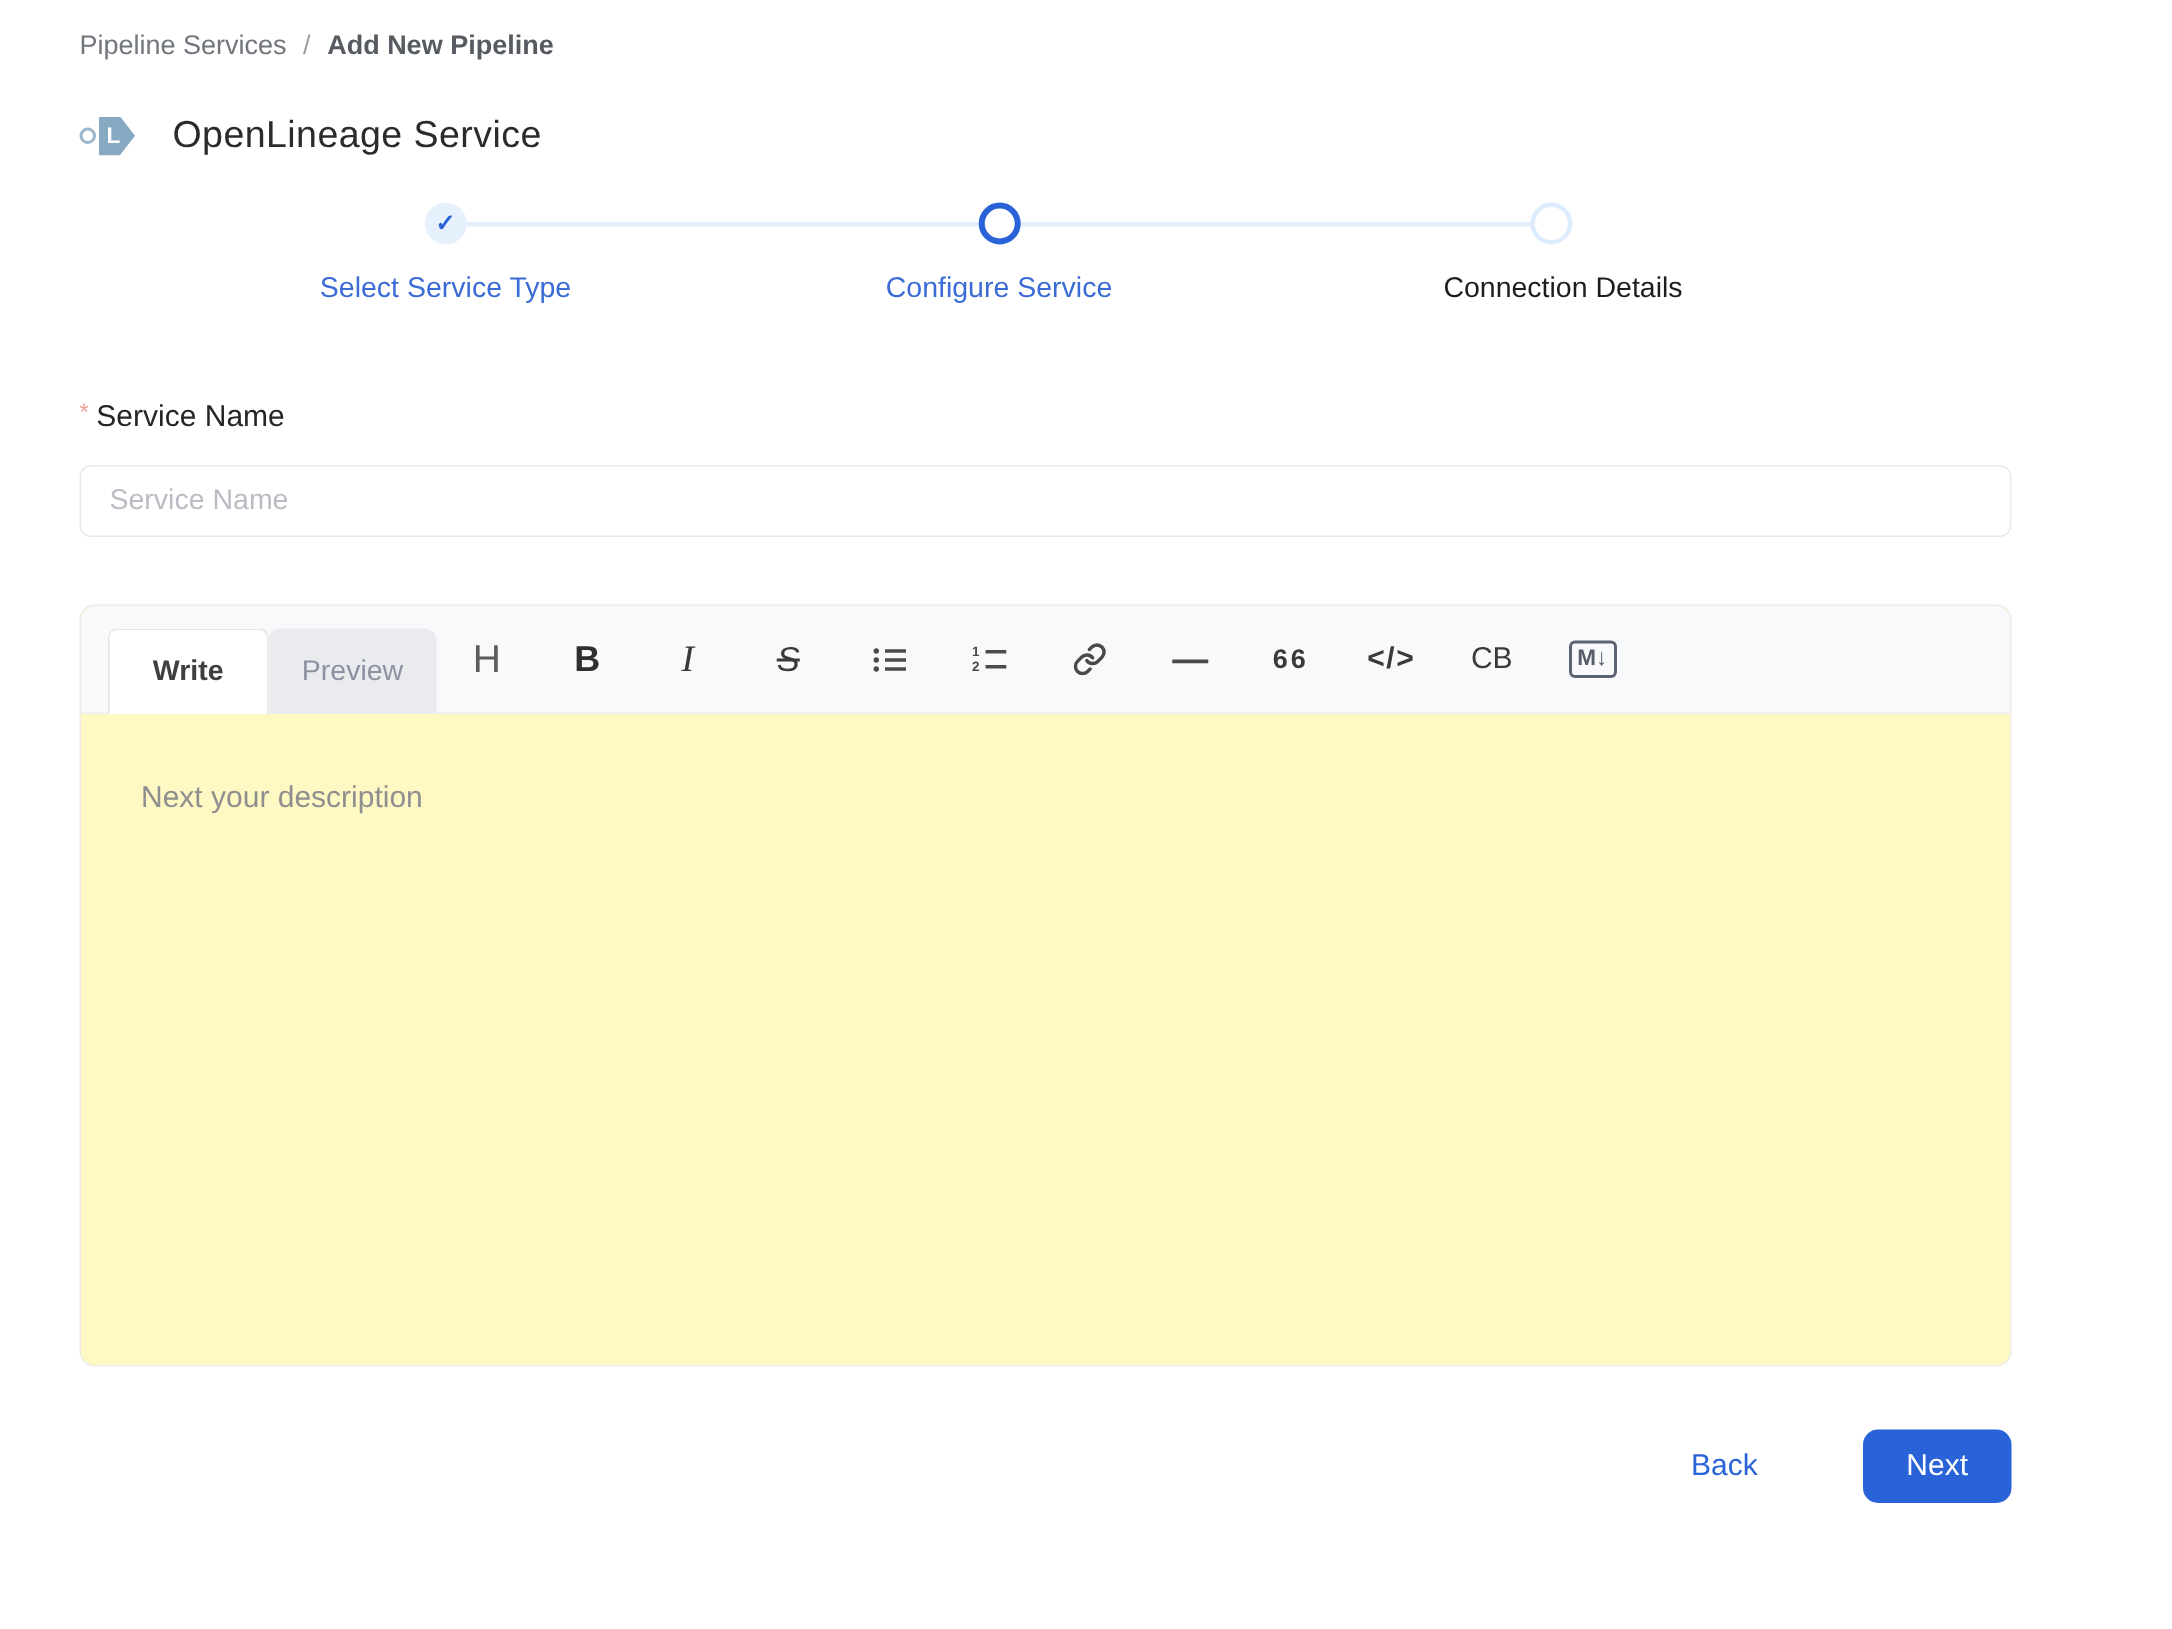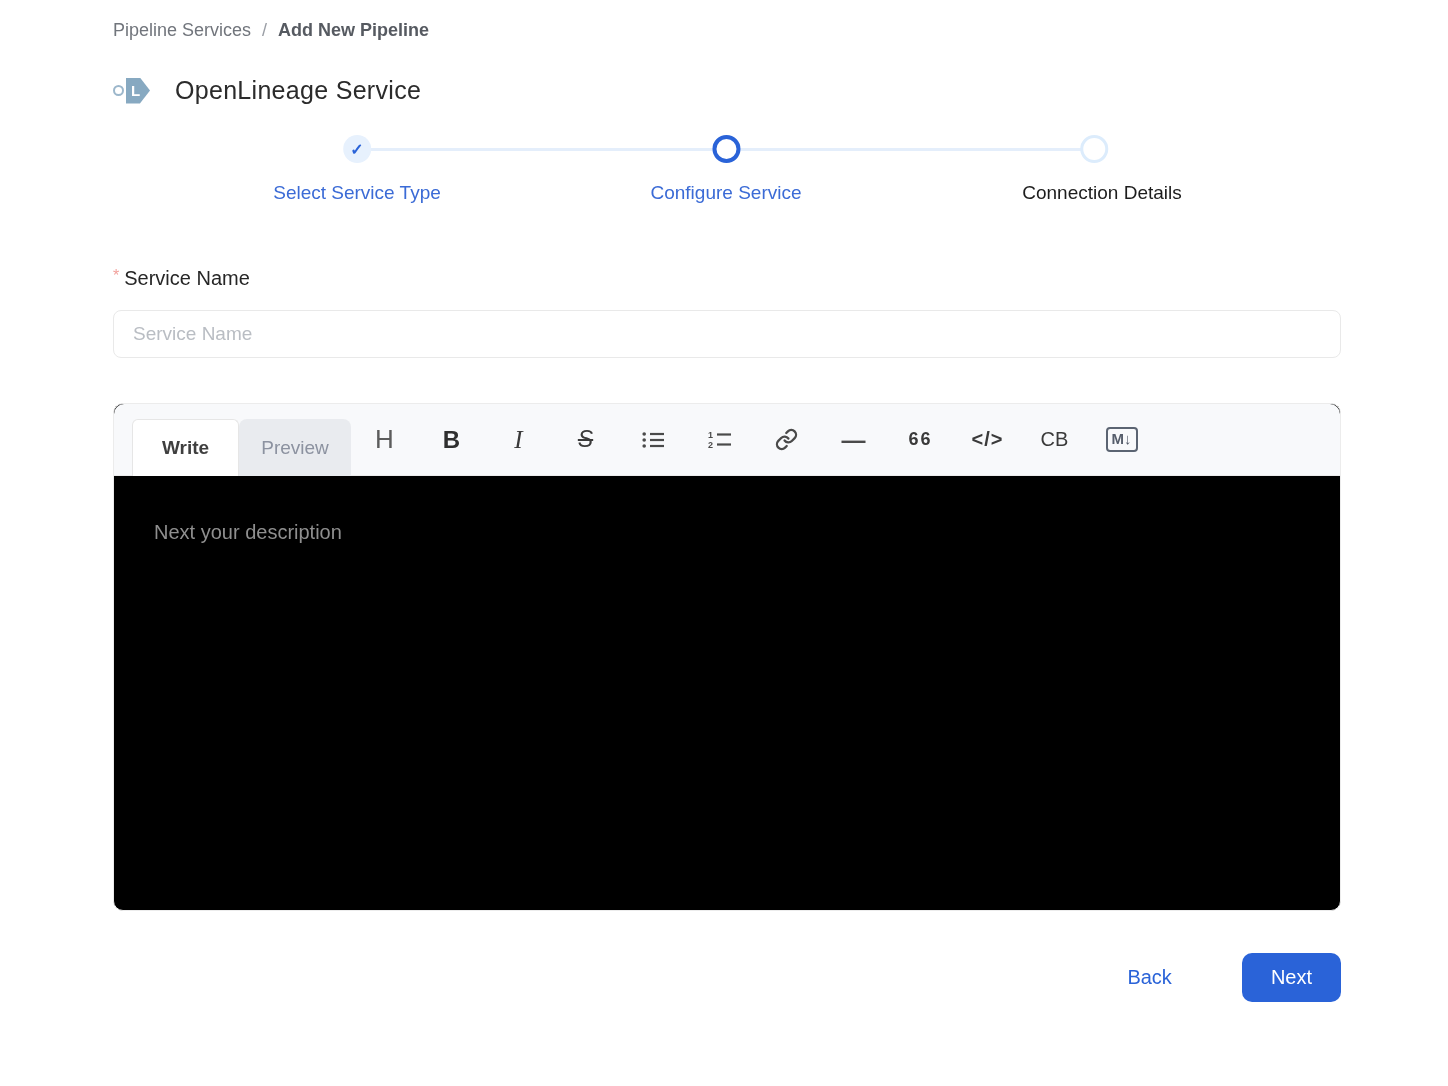--- a/index.html
+++ b/index.html
@@ -4,21 +4,21 @@
 <style>
   * { box-sizing: border-box; }
   html, body {
     margin: 0; padding: 0;
     width: 1448px; height: 1086px;
     background: #ffffff;
     font-family: "Liberation Sans", sans-serif;
     color: #262626;
     overflow: hidden;
   }
-  .page { padding: 20px 107px 0 113px; }
+  .page { padding: 20px 107px 0 53px; }
 
   
   .breadcrumb { display: flex; align-items: center; gap: 11px; font-size: 18px; }
   .crumb-parent { color: #71757c; cursor: pointer; }
   .crumb-sep { color: #9a9ea5; }
   .crumb-current { color: #565a61; font-weight: 700; }
 
   
   .title-row { margin-top: 35px; display: flex; align-items: center; gap: 25px; }
   .ol-logo { display: flex; align-items: center; }
@@ -60,21 +60,21 @@
     margin-top: 20px; width: 100%; height: 48px;
     border: 1px solid #e9e9e9; border-radius: 8px;
     font-size: 19px; padding: 0 19px; color: #333;
     font-family: "Liberation Sans", sans-serif; outline: none; display: block;
   }
   .text-input::placeholder { color: #b9bdc3; }
 
   .description-block { margin-top: 45px; }
 
   
-  .editor { margin-top: 16px; border: 1px solid #ececec; border-radius: 10px; height: 508px; background: #000000; }
+  .editor { margin-top: 16px; border: 1px solid #ececec; border-radius: 10px; height: 508px; background: #fef9c3; }
   .editor-header {
     height: 72px; background: #f8f9fb; border-bottom: 1px solid #ececec;
     border-radius: 10px 10px 0 0; display: flex; align-items: flex-end;
   }
   .tabs { display: flex; margin-left: 18px; position: relative; top: 1px; }
   .tab { height: 57px; display: flex; align-items: center; justify-content: center; font-size: 19px; cursor: pointer; }
   .tab.write {
     width: 107px; background: #fff; border: 1px solid #e6e6e6; border-bottom: none;
     border-radius: 6px 6px 0 0; color: #3f3f3f; font-weight: 700;
   }

